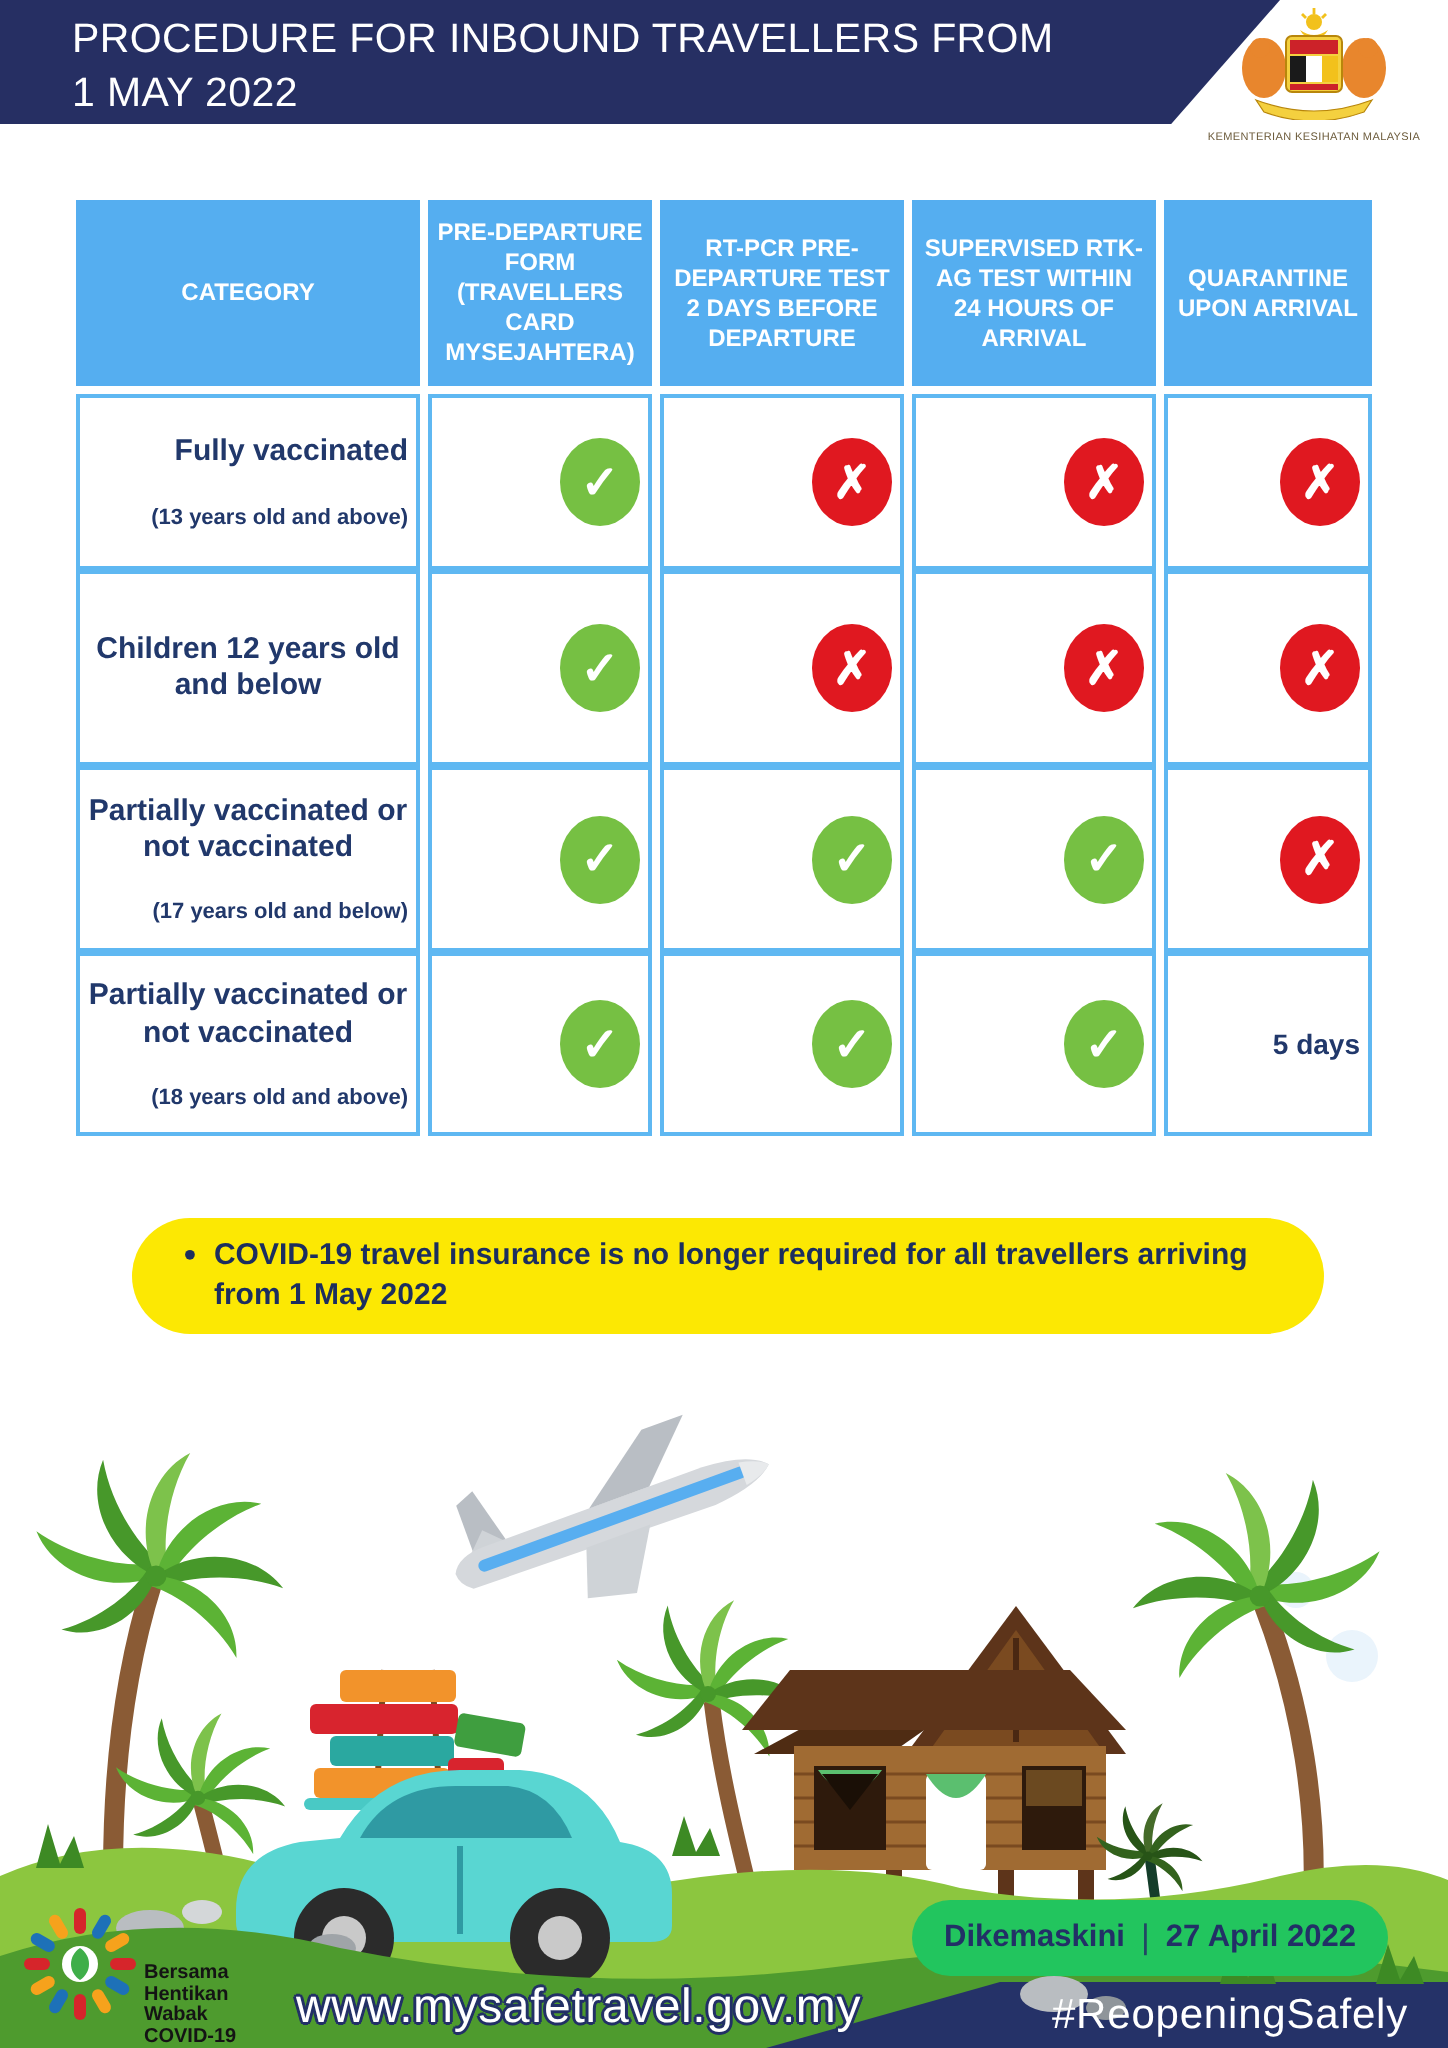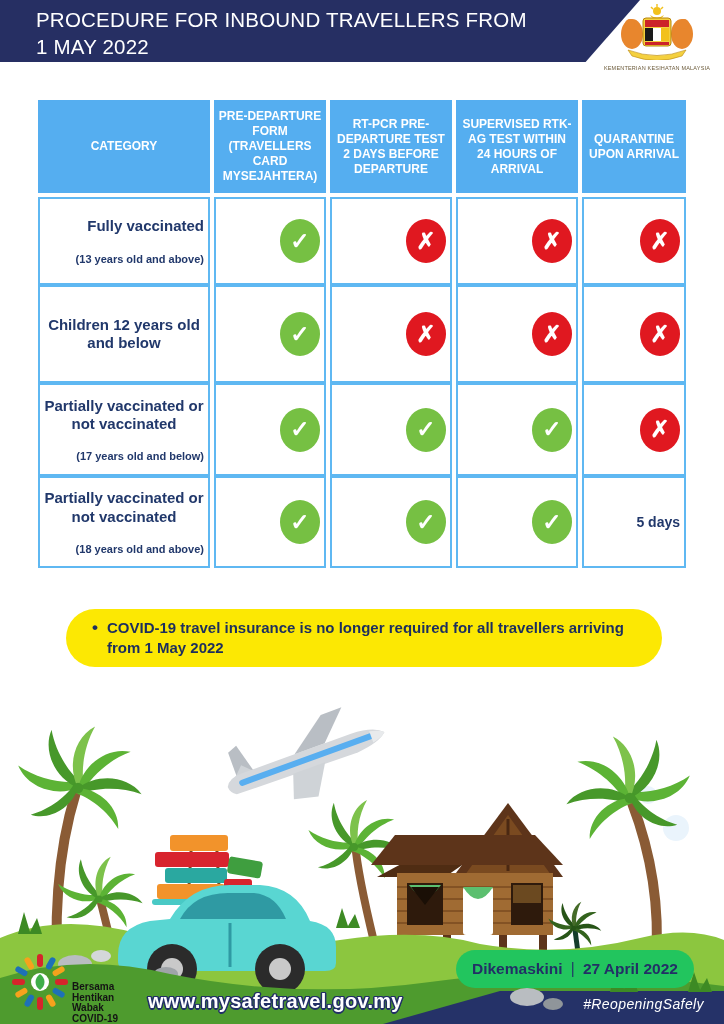--- a/index.html
+++ b/index.html
@@ -43,27 +43,27 @@
     font-size:15px;line-height:1.35}
   .note-bullet{margin-right:9px;font-size:17px;align-self:flex-start;line-height:1.25}
 
   
   .scenery{position:absolute;left:0;top:0;width:724px;height:1024px;pointer-events:none}
   .plane{position:absolute;left:205px;top:698px;width:195px;height:125px}
 
   
   .campaign-logo{position:absolute;left:8px;top:950px;width:64px;height:64px}
   .campaign-text{position:absolute;left:72px;top:982px;color:#141414;font-weight:bold;font-size:10px;line-height:1.06}
-  .site-url{position:absolute;left:148px;top:990px;color:#fff;font-weight:bold;font-size:20px;letter-spacing:.3px;
+  .site-url{position:absolute;left:148px;top:990px;color:#fff;font-weight:normal;font-size:24px;letter-spacing:.3px;
     text-shadow:-1.5px 0 #223066,1.5px 0 #223066,0 -1.5px #223066,0 1.5px #223066,
       -1px -1px #223066,1px 1px #223066,1px -1px #223066,-1px 1px #223066}
   .updated-pill{position:absolute;left:456px;top:950px;height:38px;background:#22c55e;border-radius:19px;
     display:inline-flex;align-items:center;padding:0 16px;color:#223066;font-weight:bold;font-size:15.5px;white-space:nowrap}
   .updated-pill .sep{margin:0 8px;font-weight:normal;color:#223066;opacity:.85;font-size:17px}
-  .hashtag{position:absolute;right:20px;top:996px;color:#fff;font-style:italic;font-size:14px;letter-spacing:.4px}
+  .hashtag{position:absolute;right:20px;top:996px;color:#fff;font-size:21px;letter-spacing:.4px}
 </style>
 </head>
 <body>
 
 <div class="poster">
 
   <div class="header-band">
     <div class="header-title">
       <div>PROCEDURE FOR INBOUND TRAVELLERS FROM</div>
       <div>1 MAY 2022</div>

